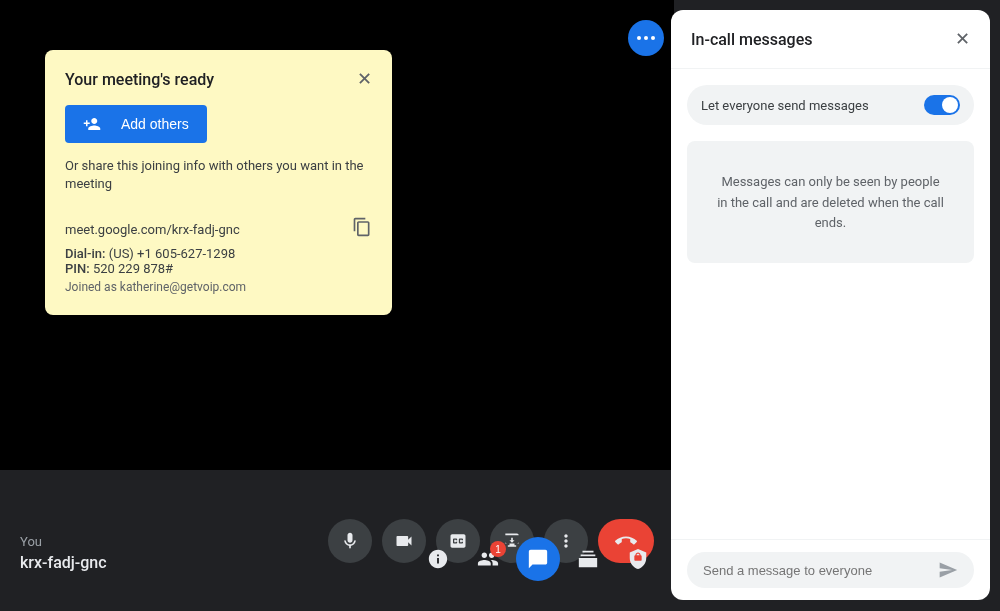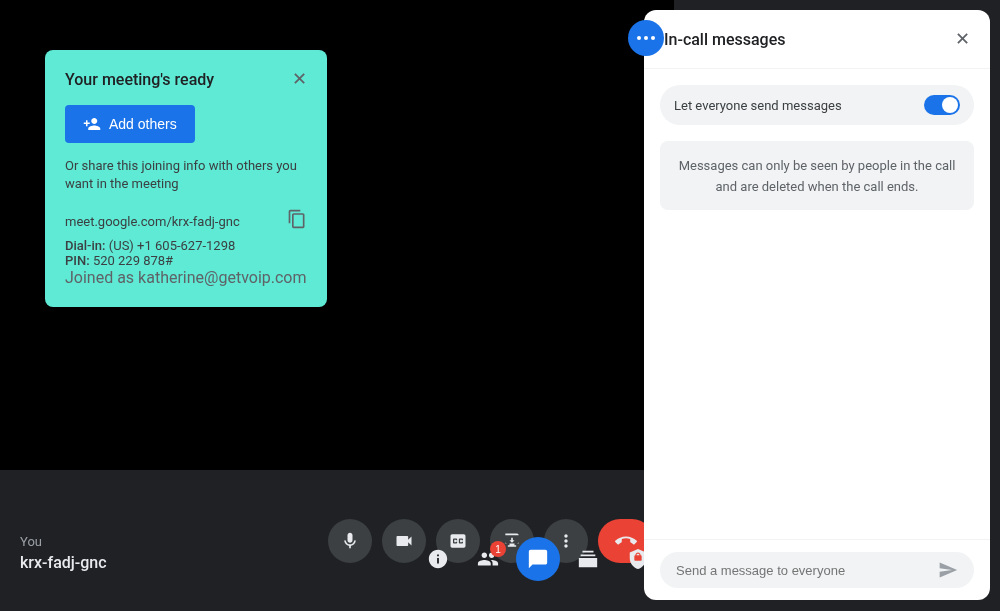--- a/index.html
+++ b/index.html
@@ -56,22 +56,22 @@
       height: 4px;
       background: white;
       border-radius: 50%;
     }
 
     
     .meeting-card {
       position: absolute;
       top: 50px;
       left: 45px;
-      width: 282px;
-      background: #5eead4;
+      width: 347px;
+      background: #fef9c3;
       border-radius: 8px;
       padding: 20px;
       box-shadow: 0 4px 16px rgba(0,0,0,0.3);
       z-index: 20;
     }
     .card-header {
       display: flex;
       justify-content: space-between;
       align-items: flex-start;
       margin-bottom: 16px;
@@ -87,36 +87,36 @@
       cursor: pointer;
       color: #5f6368;
       font-size: 18px;
       line-height: 1;
       padding: 0;
     }
 
     .add-others-btn {
       display: flex;
       align-items: center;
-      gap: 8px;
+      gap: 20px;
       background: #1a73e8;
       color: white;
       border: none;
       border-radius: 4px;
       padding: 10px 18px;
       font-size: 14px;
       font-weight: 500;
       cursor: pointer;
       margin-bottom: 14px;
     }
 
     .share-text {
       font-size: 13px;
       color: #3c4043;
-      margin-bottom: 16px;
+      margin-bottom: 24px;
       line-height: 1.4;
     }
     .join-link {
       display: flex;
       align-items: center;
       justify-content: space-between;
       margin-bottom: 4px;
     }
     .join-link-text {
       font-size: 13px;
@@ -141,21 +141,21 @@
     .more-numbers {
       color: #1a73e8;
       font-size: 13px;
       cursor: pointer;
       text-decoration: none;
       display: block;
       margin: 10px 0;
     }
 
     .joined-as {
-      font-size: 16px;
+      font-size: 12px;
       color: #5f6368;
       margin-top: 6px;
     }
 
     
     .bottom-bar {
       position: absolute;
       bottom: 0;
       left: 0;
       width: 674px;
@@ -207,21 +207,21 @@
     }
     .ctrl-btn svg {
       fill: #e8eaed;
     }
 
     
     .incall-panel {
       position: absolute;
       top: 10px;
       right: 10px;
-      width: 346px;
+      width: 319px;
       height: 590px;
       background: white;
       border-radius: 12px;
       display: flex;
       flex-direction: column;
       overflow: hidden;
     }
     .panel-header {
       display: flex;
       justify-content: space-between;
@@ -282,21 +282,21 @@
     .toggle.on {
       background: #1a73e8;
     }
     .toggle.on .toggle-knob {
       right: 2px;
     }
 
     .info-box {
       background: #f1f3f4;
       border-radius: 8px;
-      padding: 14px;
+      padding: 30px;
       text-align: center;
     }
     .info-box-text {
       font-size: 13px;
       color: #5f6368;
       line-height: 1.5;
     }
 
     .panel-footer {
       padding: 12px 16px;

